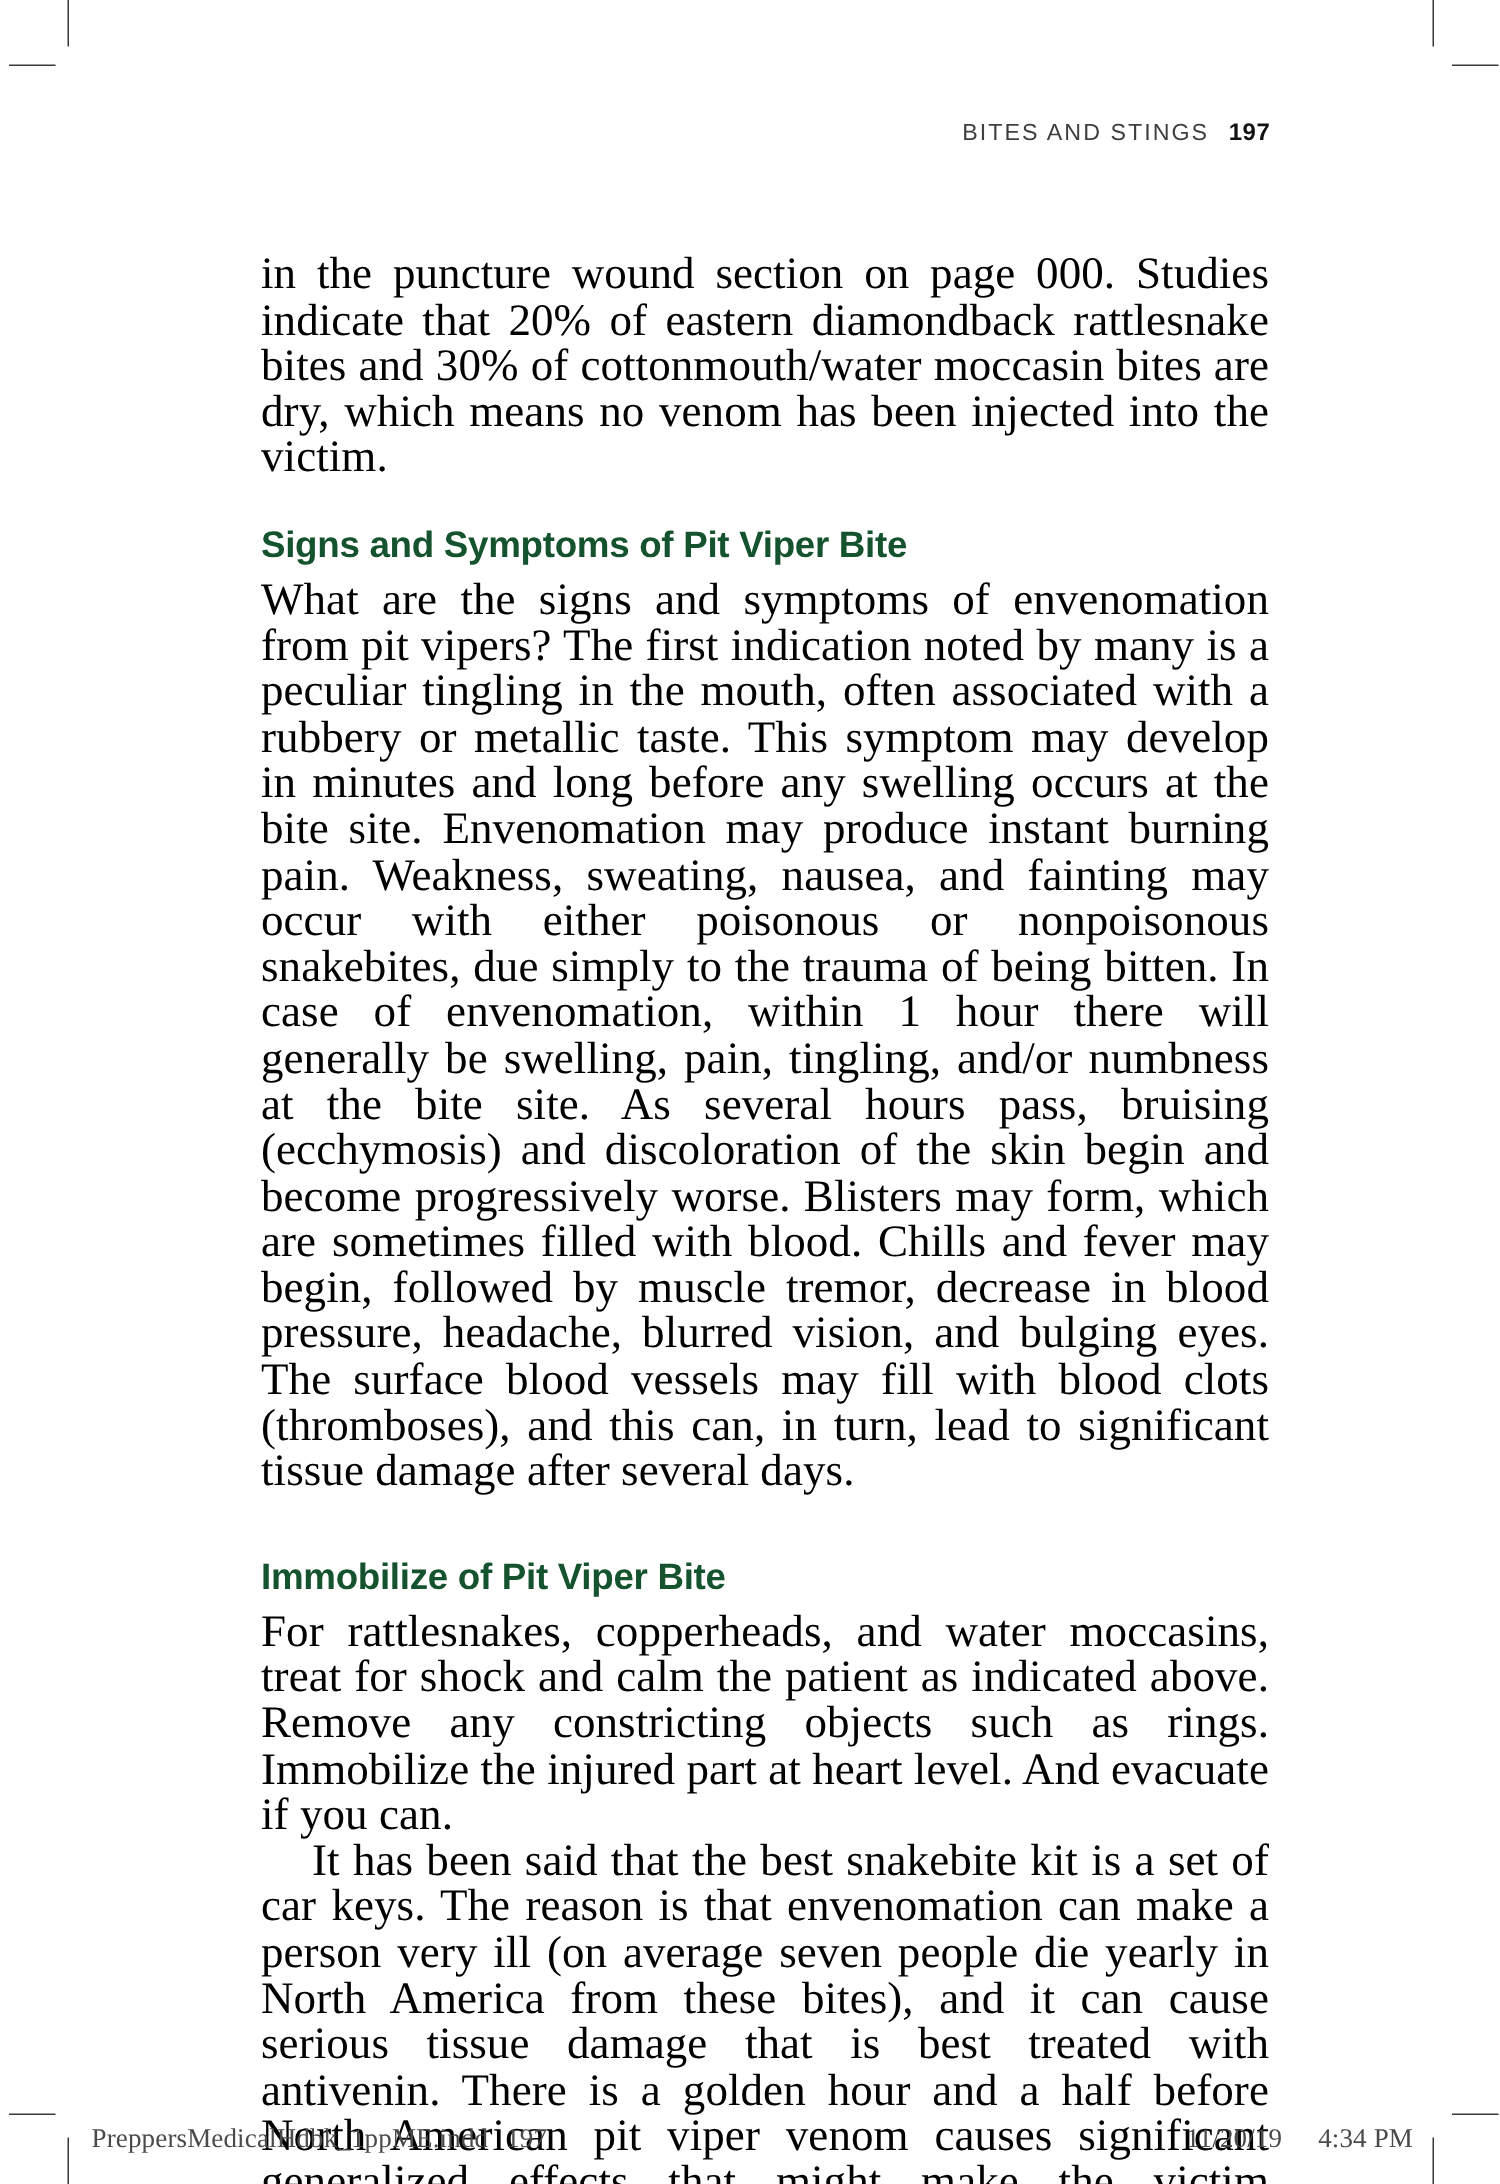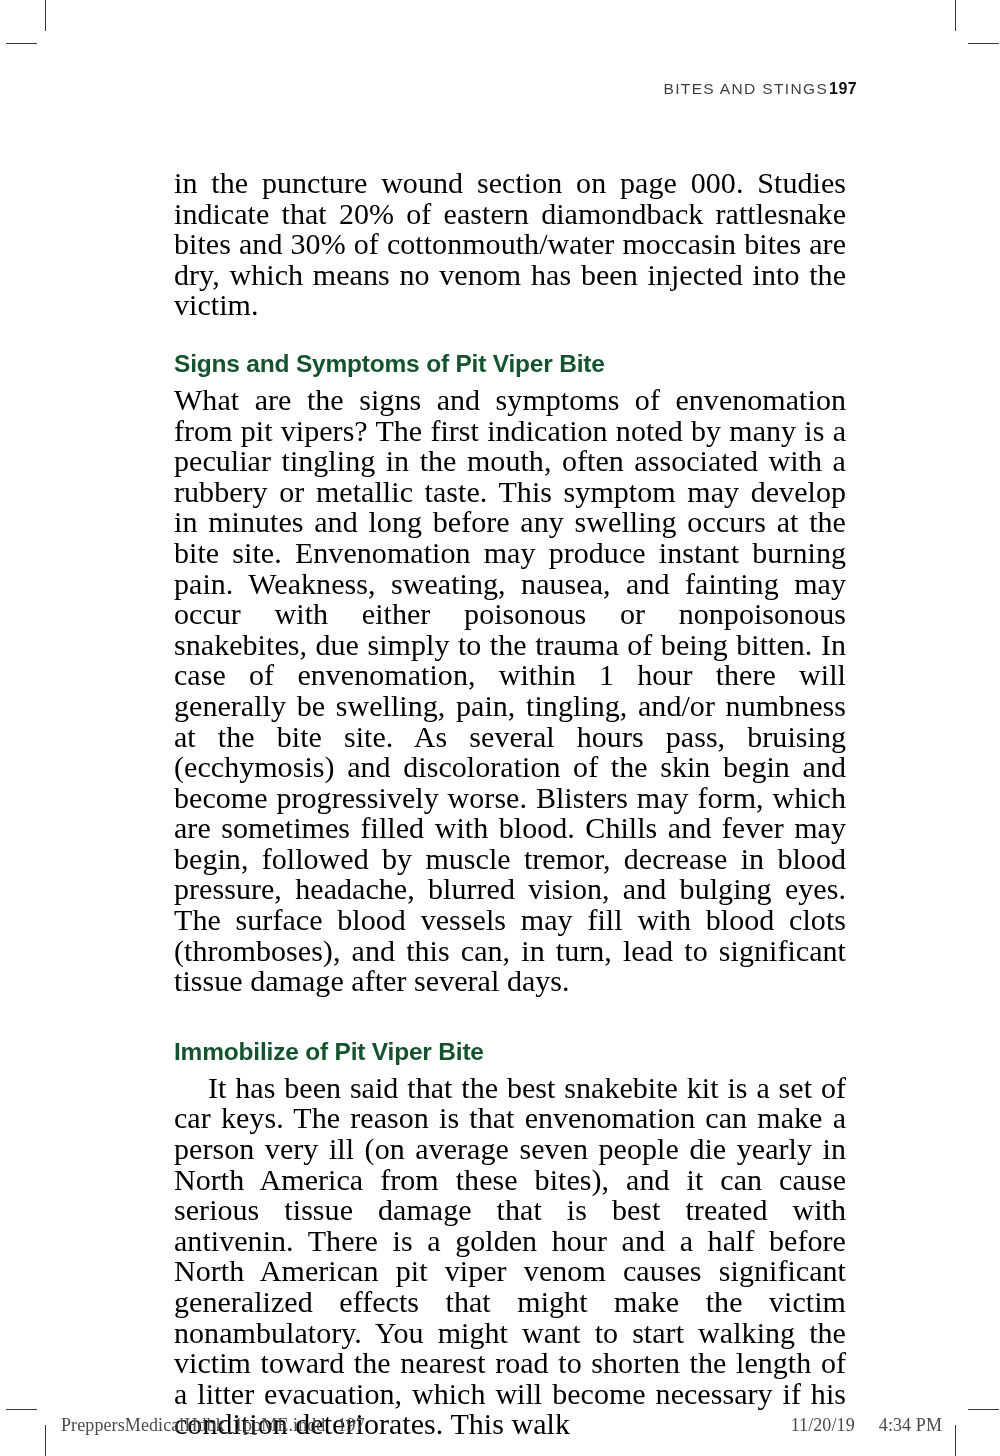--- a/index.html
+++ b/index.html
@@ -30,25 +30,25 @@
   .crop-tr-v { left: 955px; top: 0px; }
   .crop-tr-h { left: 968px; top: 43px; }
   .crop-bl-v { left: 45px;  top: 1425px; }
   .crop-bl-h { left: 6px;   top: 1409px; }
   .crop-br-v { left: 955px; top: 1425px; }
   .crop-br-h { left: 968px; top: 1409px; }
 
   
   .running-head {
     position: absolute;
-    right: 143px;
+    right: 153px;
     top: 80px;
     display: flex;
     align-items: flex-start;
-    gap: 1px;
+    gap: 13px;
     font-family: "Liberation Sans", sans-serif;
     white-space: nowrap;
   }
   .running-head-title {
     font-size: 15.5px;
     letter-spacing: 1.35px;
     font-weight: 400;
     color: #3f3f3f;
   }
   .running-head-folio {
@@ -150,20 +150,21 @@
     <div class="gap-after-heading-1"></div>
 
     <p class="body-par last-line-flush">What are the signs and symptoms of envenomation from pit vipers? The first indication noted by many is a peculiar tingling in the mouth, often associated with a rubbery or metallic taste. This symptom may develop in minutes and long before any swelling occurs at the bite site. Envenomation may produce instant burning pain. Weakness, sweating, nausea, and fainting may occur with either poisonous or nonpoisonous snakebites, due simply to the trauma of being bitten. In case of envenomation, within 1 hour there will generally be swelling, pain, tingling, and/or numbness at the bite site. As several hours pass, bruising (ecchymosis) and discoloration of the skin begin and become progressively worse. Blisters may form, which are sometimes filled with blood. Chills and fever may begin, followed by muscle tremor, decrease in blood pressure, headache, blurred vision, and bulging eyes. The surface blood vessels may fill with blood clots (thromboses), and this can, in turn, lead to significant tissue damage after several days.</p>
 
     <div class="gap-before-heading-2"></div>
 
     <h2 class="section-heading">Immobilize of Pit Viper Bite</h2>
 
     <div class="gap-after-heading-2"></div>
 
+    <p class="body-par last-line-flush">For rattlesnakes, copperheads, and water moccasins, treat for shock and calm the patient as indicated above. Remove any constricting objects such as rings. Immobilize the injured part at heart level. And evacuate if you can.</p>
 
     <p class="body-par indent">It has been said that the best snakebite kit is a set of car keys. The reason is that envenomation can make a person very ill (on average seven people die yearly in North America from these bites), and it can cause serious tissue damage that is best treated with antivenin. There is a golden hour and a half before North American pit viper venom causes significant generalized effects that might make the victim nonambulatory. You might want to start walking the victim toward the nearest road to shorten the length of a litter evacuation, which will become necessary if his condition deteriorates. This walk</p>
 
   </div>
 
   <div class="slug">
     <div class="slug-left">
       <span class="slug-file">PreppersMedicalHdbk_1ppME.indd</span><span>197</span>
     </div>
     <div class="slug-right">

